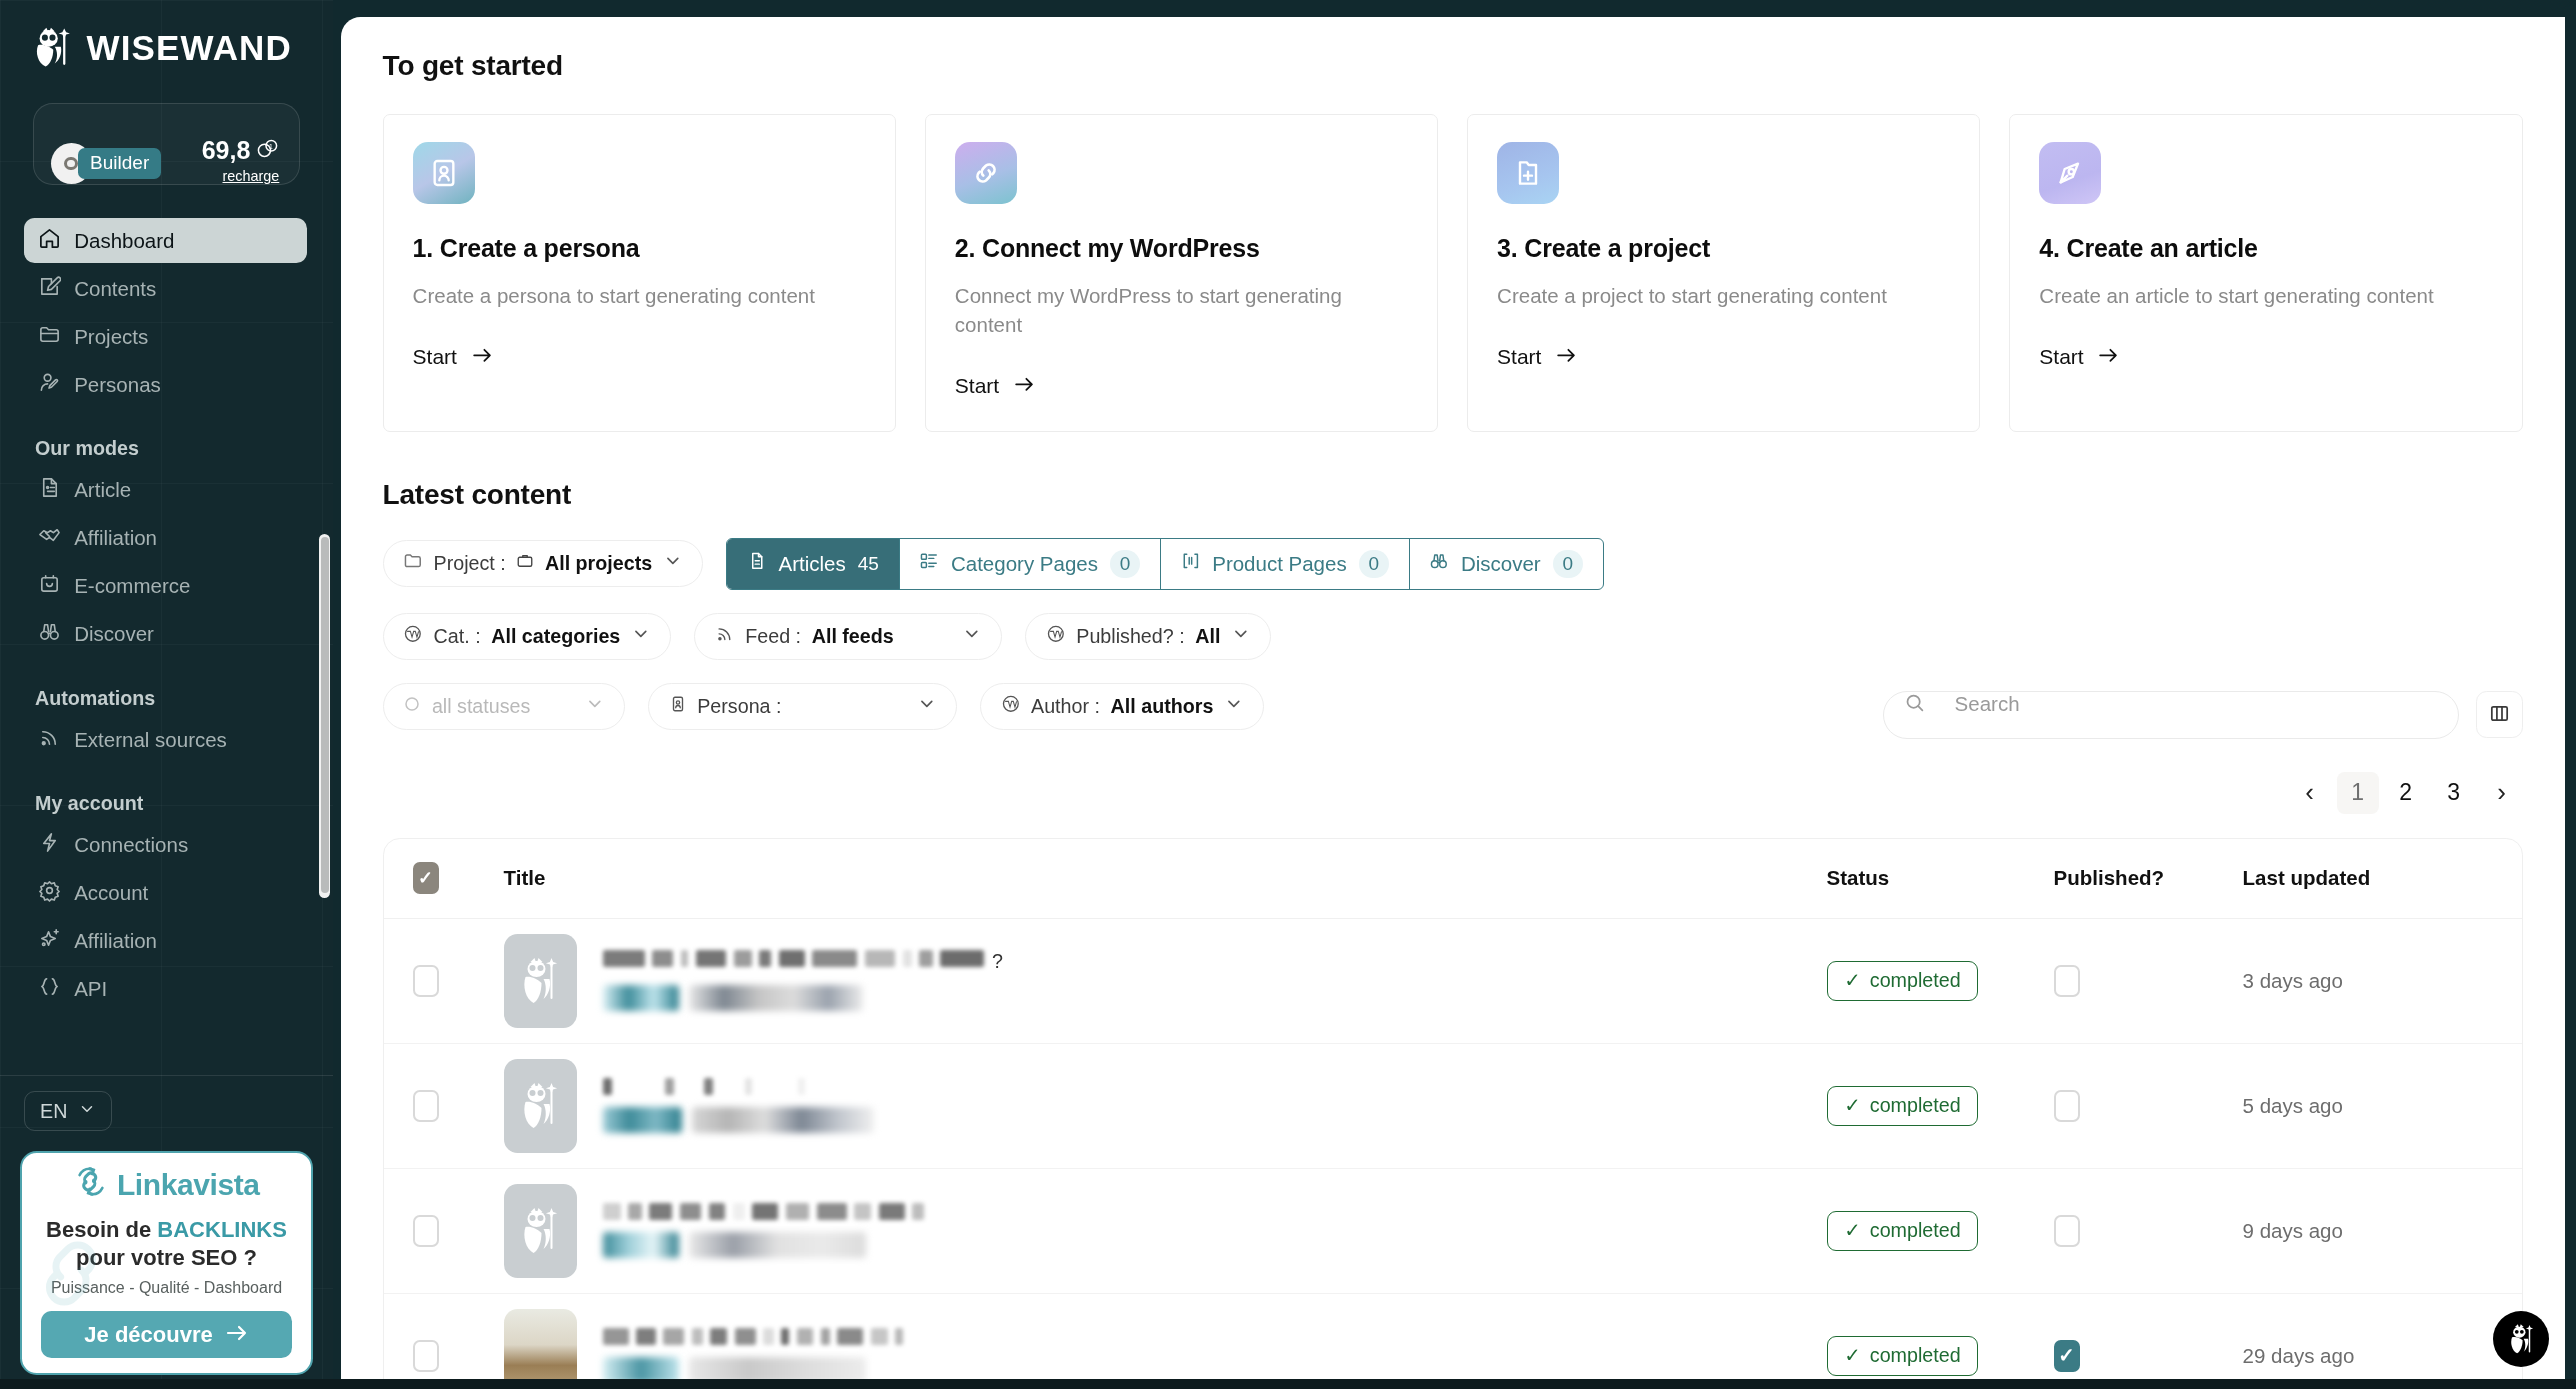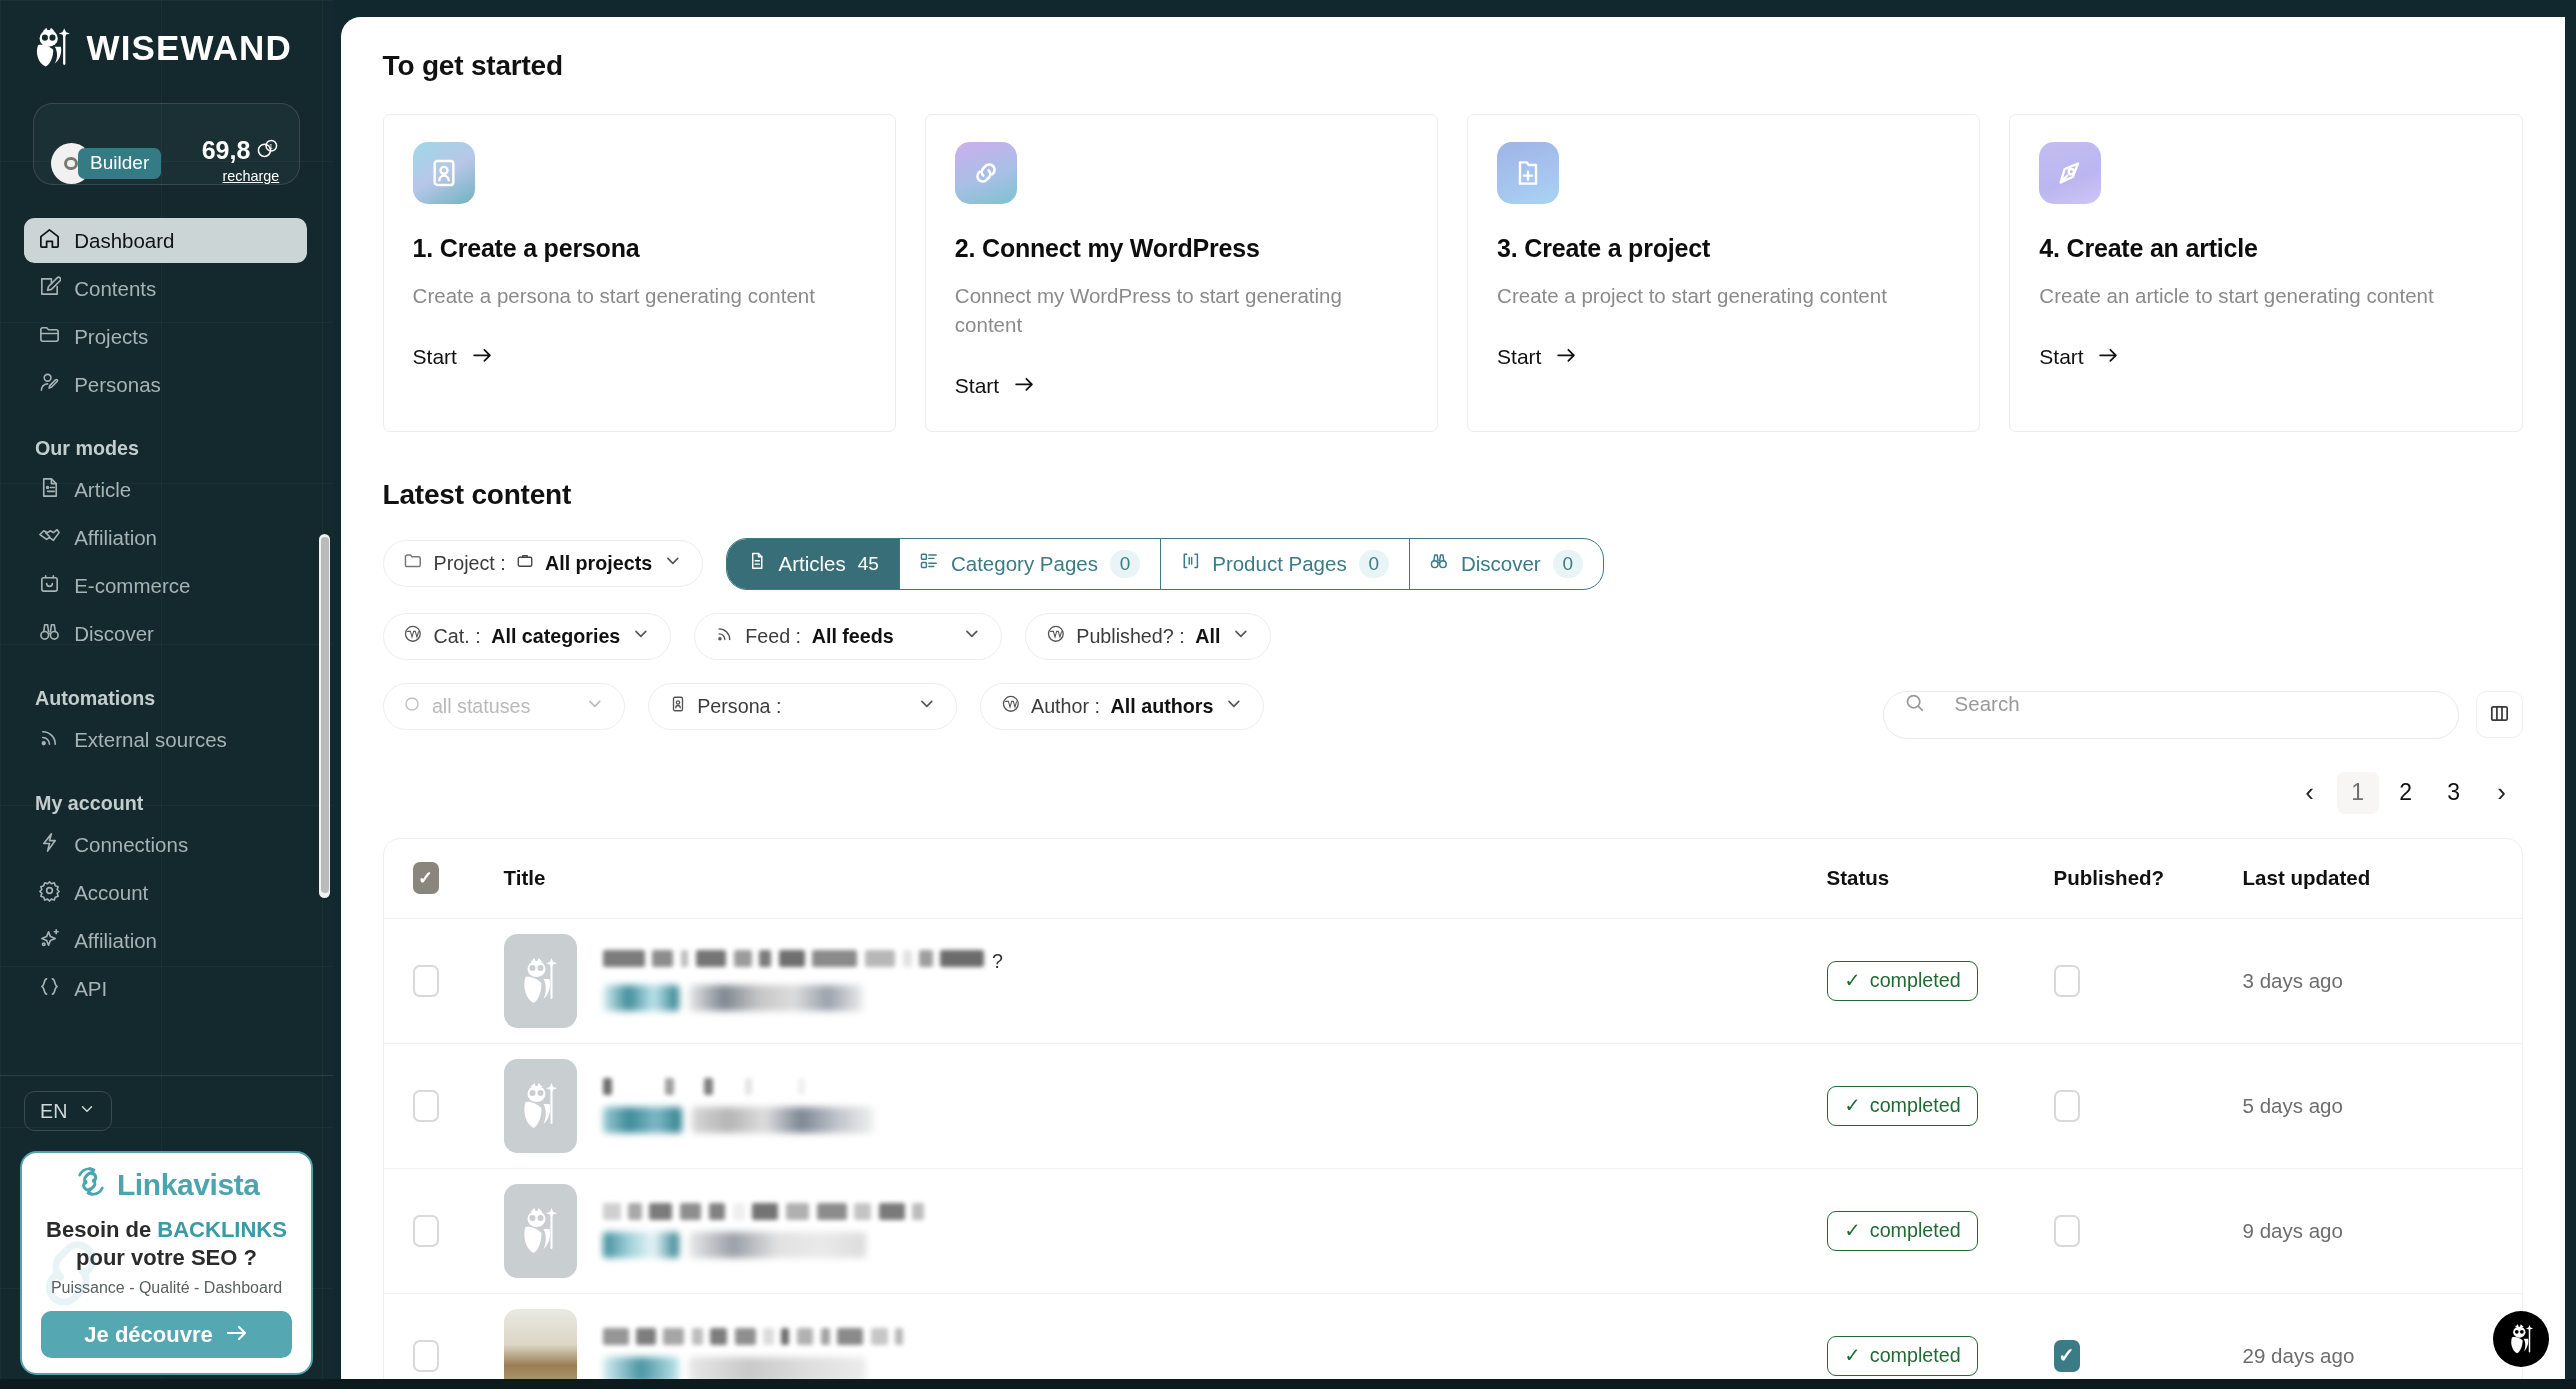--- a/index.html
+++ b/index.html
@@ -128,21 +128,21 @@
   .pill {
     display:inline-flex; align-items:center; gap: 10.6px;
     border: 1.5px solid #ededed; border-radius: 757px; height: 47px; padding: 0 19.7px;
     font-size: 19.7px; color: #3c3c3c; background:#fff; white-space: nowrap;
   }
   .pill .strong { color:#111; font-weight:700; }
   .pill .ghost { color:#b9b9b9; }
 
   .tabs {
     display:inline-flex; align-items: stretch; border:1.5px solid #3b7b85;
-    border-radius: 21px; overflow: hidden; height: 52px;
+    border-radius: 6px; overflow: hidden; height: 52px;
   }
   .tab {
     display:flex; align-items:center; gap: 12px; padding: 0 19.7px;
     font-size: 20.5px; color:#3b7b85; border-right: 1.5px solid #3b7b85; white-space:nowrap;
   }
   .tab:last-child { border-right: 0; }
   .tab.active { background:#376e78; color:#fff; }
   .tab .cnt { font-size: 19px; }
   .tab.active .cnt { color:#fff; }
   .tab:not(.active) .cnt { background:#e9f4f6; border-radius:757px; padding: 3px 9.8px; color:#3b7b85;}

